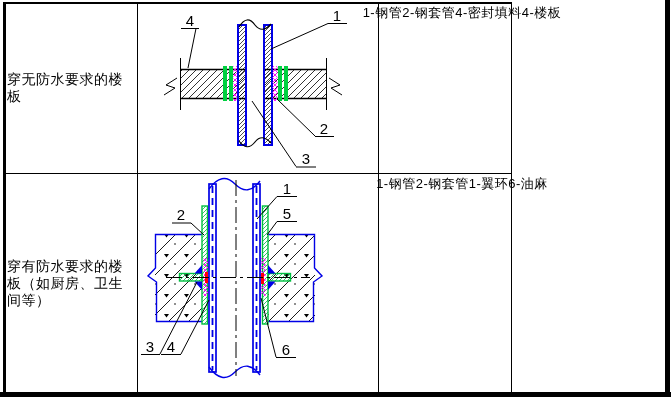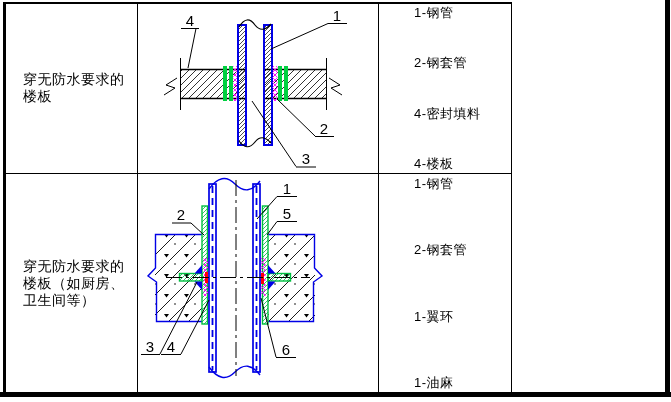--- a/index.html
+++ b/index.html
@@ -1,22 +1,22 @@
 <!DOCTYPE html>
 <html><head>
 <meta charset="utf-8">
 <style>
   html,body{margin:0;padding:0;background:#fff;}
   #stage{position:relative;width:671px;height:402px;background:#ffffff;overflow:hidden;
          font-family:"Liberation Sans",sans-serif;color:#000;}
   .vline,.hline{position:absolute;background:#000;}
   .cell{position:absolute;box-sizing:border-box;}
   .desc-cell{display:flex;align-items:center;}
-  .desc-text{font-size:14px;line-height:17px;padding-left:17px;word-break:break-all;line-break:anywhere;letter-spacing:.5px;}
-  .legend-cell{display:flex;flex-direction:column;justify-content:space-between;padding-left:35px;}
+  .desc-text{font-size:14px;line-height:17px;padding-left:1px;word-break:break-all;line-break:anywhere;letter-spacing:.5px;}
+  .legend-cell{display:flex;flex-direction:row;justify-content:center;padding-left:35px;}
   .legend-item{font-size:13px;line-height:19px;letter-spacing:.5px;white-space:nowrap;}
   svg text{font-family:"Liberation Sans",sans-serif;font-size:15px;fill:#000;}
 </style>
 </head>
 <body>
 
 <div id="stage">
 
   <div class="hline" style="left:3px;top:2px;width:508px;height:2px;"></div>
   <div class="hline" style="left:3px;top:173px;width:508px;height:1px;"></div>
@@ -87,21 +87,21 @@
   </div>
 
   <div class="cell legend-cell" style="left:379px;top:3px;width:131px;height:170px;">
     <div class="legend-item">1-钢管</div>
     <div class="legend-item">2-钢套管</div>
     <div class="legend-item">4-密封填料</div>
     <div class="legend-item">4-楼板</div>
   </div>
 
   <div class="cell desc-cell" style="left:6px;top:174px;width:131px;height:218px;">
-    <div class="desc-text">穿无防水要求的楼板（如厨房、卫生间等）</div>
+    <div class="desc-text">穿有防水要求的楼板（如厨房、卫生间等）</div>
   </div>
 
   <div class="cell" style="left:138px;top:174px;width:240px;height:218px;">
     <svg width="240" height="218" viewBox="138 174 240 218">
       <defs>
         <pattern id="h2" width="20" height="20" patternUnits="userSpaceOnUse">
           <path d="M0,10 L10,0 M10,20 L20,10" stroke="#000" stroke-width="0.9" fill="none"></path>
           <polygon points="4,14 9,14 6.5,17.5" fill="#000"></polygon>
           <circle cx="15" cy="4" r="0.8" fill="#000"></circle>
         </pattern>
@@ -170,18 +170,18 @@
       <text x="150" y="352" text-anchor="middle">3</text>
       <text x="171" y="352" text-anchor="middle">4</text>
       <text x="286" y="355" text-anchor="middle">6</text>
     </svg>
   </div>
 
   <div class="cell legend-cell" style="left:379px;top:174px;width:131px;height:218px;">
     <div class="legend-item">1-钢管</div>
     <div class="legend-item">2-钢套管</div>
     <div class="legend-item">1-翼环</div>
-    <div class="legend-item">1-油麻</div>
+    <div class="legend-item">6-油麻</div>
   </div>
 
   <div class="cell" style="left:512px;top:0px;width:153px;height:392px;"></div>
 
 </div>
 
 </body></html>

